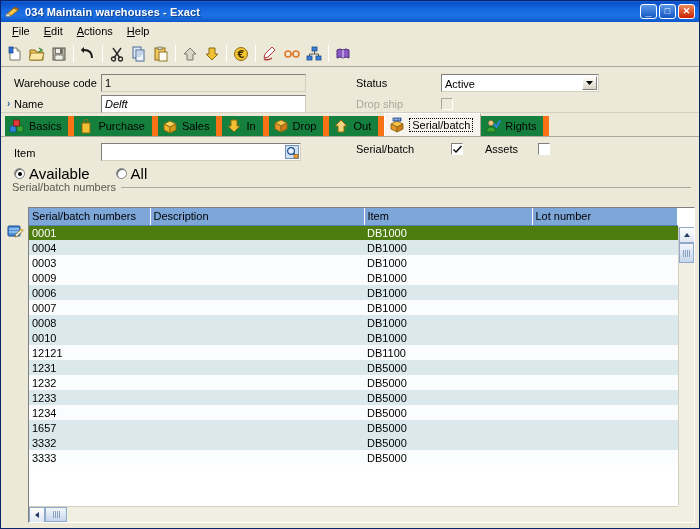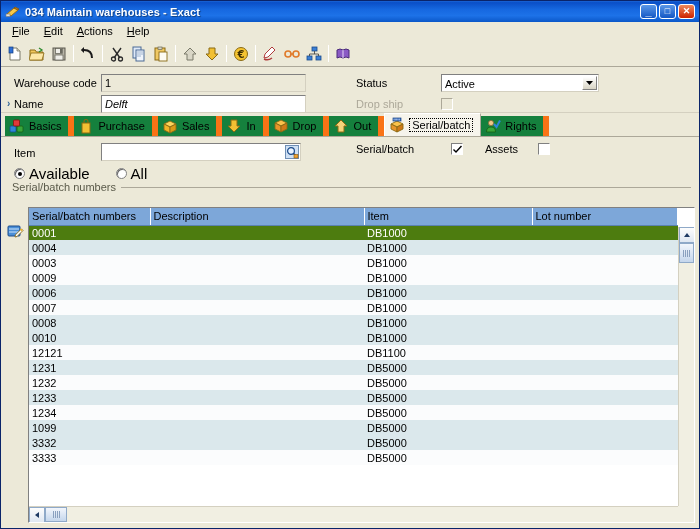--- a/index.html
+++ b/index.html
@@ -725,21 +725,21 @@
               <td>DB5000</td>
               <td></td>
             </tr>
             <tr class="row-even">
               <td>1234</td>
               <td></td>
               <td>DB5000</td>
               <td></td>
             </tr>
             <tr class="row-odd">
-              <td>1099</td>
+              <td>1657</td>
               <td></td>
               <td>DB5000</td>
               <td></td>
             </tr>
             <tr class="row-odd">
               <td>3332</td>
               <td></td>
               <td>DB5000</td>
               <td></td>
             </tr>

